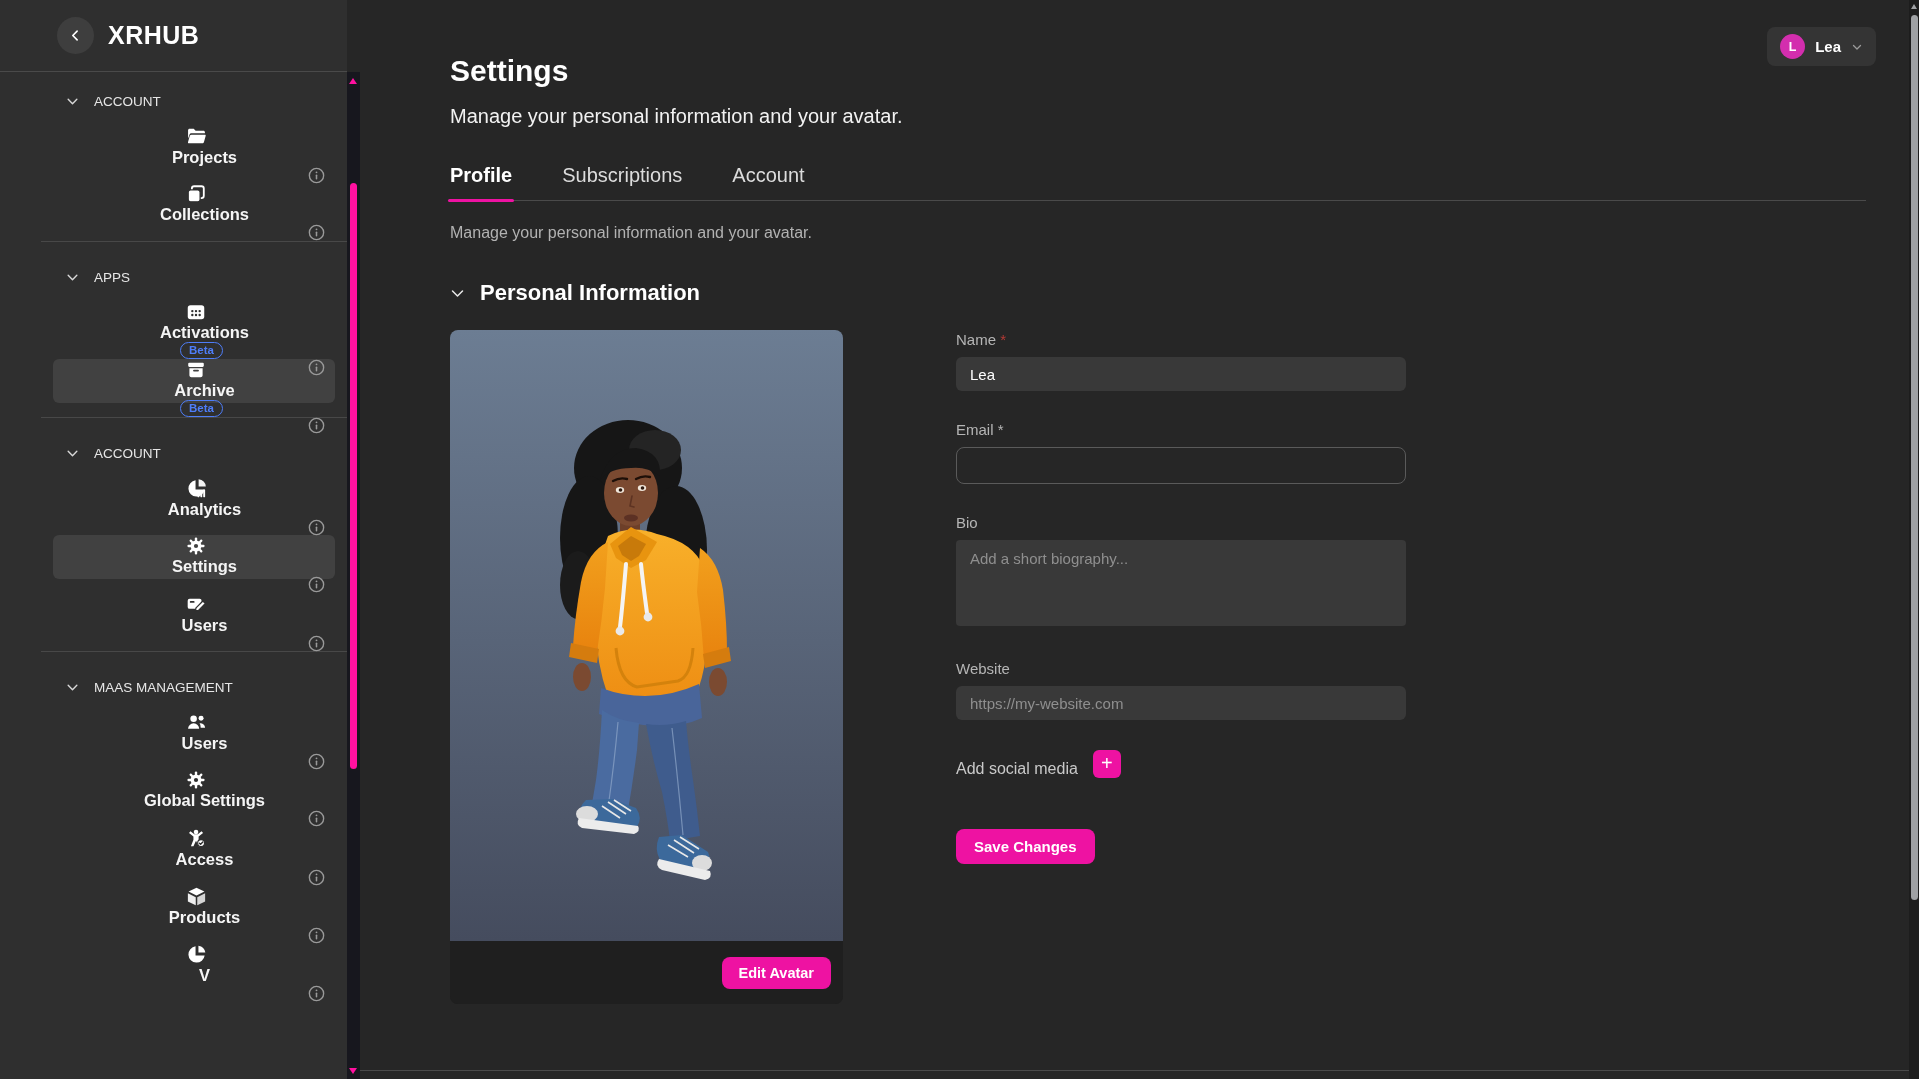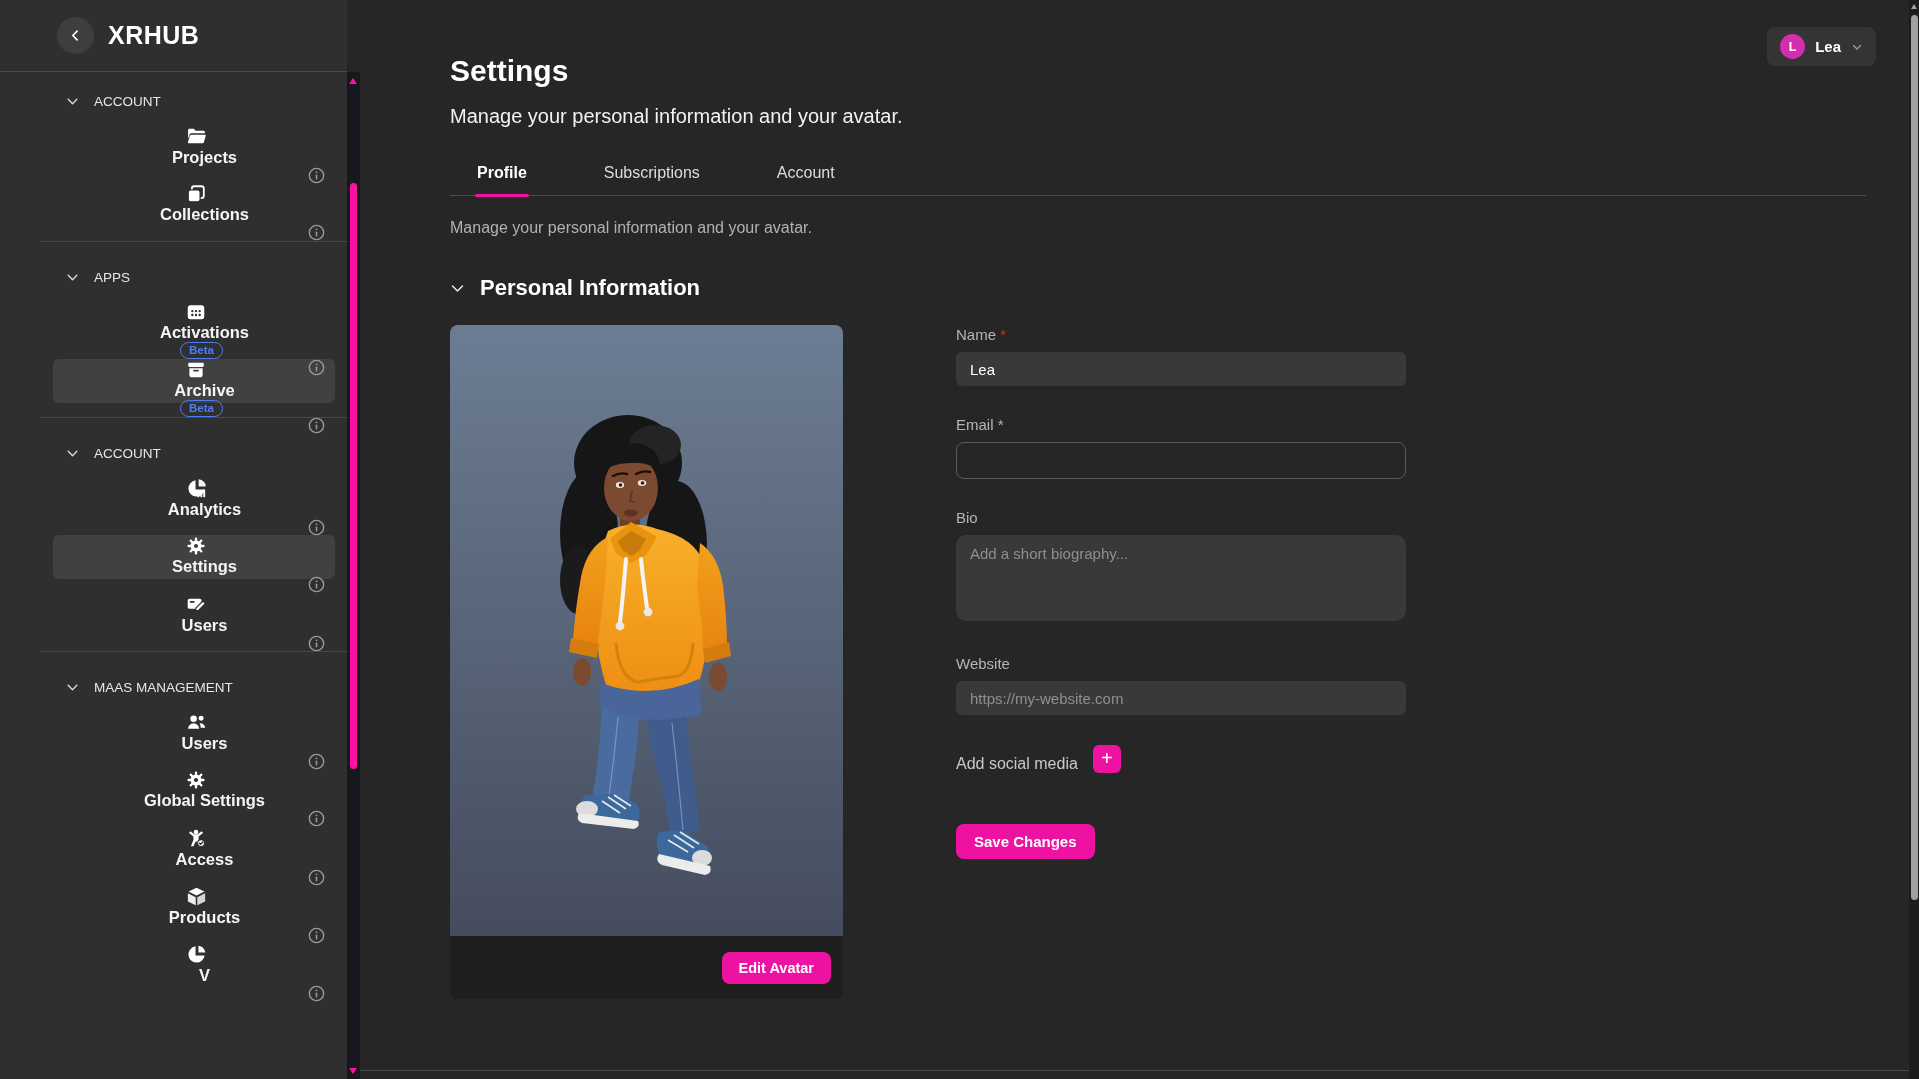--- a/index.html
+++ b/index.html
@@ -32,42 +32,42 @@
   .ss-arrow-down { position:absolute; bottom:5px; left:2px; width:0; height:0; border-left:4.5px solid transparent; border-right:4.5px solid transparent; border-top:6px solid #ff10a0; cursor:pointer; }
   
   .main { position:absolute; left:360px; top:0; right:10px; bottom:0; background:#262626; }
   .user-chip { position:absolute; top:27px; right:33px; height:39px; background:#343434; border-radius:8px; display:flex; align-items:center; padding:0 13px; gap:10px; cursor:pointer; }
   .chip-circle { width:25px; height:25px; border-radius:50%; background:#d32eae; display:flex; align-items:center; justify-content:center; font-size:12.5px; font-weight:700; }
   .chip-name { font-size:15px; font-weight:700; }
   .content { padding:54px 43px 0 90px; }
   .page-title { font-size:30px; font-weight:700; margin:0; }
   .page-subtitle { font-size:20px; margin-top:17px; color:#f2f2f2; }
   .tabs { display:flex; gap:50px; margin-top:36px; border-bottom:1px solid #4a4a4a; }
-  .tab { padding-bottom:13px; font-size:16px; color:#dcdcdc; position:relative; cursor:pointer;margin-left:27px; }
+  .tab { padding-bottom:13px; font-size:20px; color:#dcdcdc; position:relative; cursor:pointer; }
   .tab.active { font-weight:700; color:#fff; }
   .tab.active::after { content:""; position:absolute; left:-2px; right:-2px; bottom:-2px; height:3.5px; border-radius:2px; background:#ee12a2; }
   .tab-desc { margin-top:23px; color:#b2b2b2; font-size:16px; }
   .section-head { display:flex; align-items:center; gap:15px; margin-top:38px; cursor:pointer; }
   .section-title { font-size:22px; font-weight:700; }
   .pi-row { display:flex; gap:113px; margin-top:24px; align-items:flex-start; }
   
   .avatar-card { width:393px; border-radius:8px; overflow:hidden; background:#1f1f1f; }
   .avatar-view { height:611px; background:linear-gradient(#6c7d93, #454c5e); cursor:grab; }
   .avatar-footer { height:63px; display:flex; align-items:center; justify-content:flex-end; padding:0 12px; background:#1f1f1f; }
   .btn-pink { background:#ee12a2; color:#fff; border:none; border-radius:8px; font-family:"Liberation Sans",sans-serif; font-weight:700; cursor:pointer; }
   .edit-avatar-btn { height:32px; padding:0 17px; font-size:14.5px; }
   
   .form-col { width:450px; padding-top:1px; }
   .field { margin-bottom:30px; }
   .field-label { font-size:15px; color:#b5b5b5; display:block; margin-bottom:9px; }
   .req-red { color:#b53a35; }
   .req-gray { color:#b5b5b5; }
   .input-filled { width:100%; height:34px; background:#393939; border:none; border-radius:6px; color:#fff; font-size:15px; padding:0 14px; font-family:"Liberation Sans",sans-serif; }
   .input-outline { width:100%; height:37px; background:transparent; border:1px solid #5a5a5a; border-radius:8px; color:#fff; font-size:15px; padding:0 14px; font-family:"Liberation Sans",sans-serif; }
-  .textarea-filled { width:100%; height:86px; background:#393939; border:none; border-radius:10px; color:#fff; font-size:15px; padding:10px 14px; resize:none; font-family:"Liberation Sans",sans-serif; }
+  .textarea-filled { width:100%; height:86px; background:#393939; border:none; border-radius:4px; color:#fff; font-size:15px; padding:10px 14px; resize:none; font-family:"Liberation Sans",sans-serif; }
   .input-filled::placeholder, .textarea-filled::placeholder, .input-outline::placeholder { color:#8f8f8f; }
   .social-row { display:flex; align-items:flex-end; gap:15px; margin-top:2px; }
   .social-label { font-size:16px; color:#c9c9c9; }
   .plus-btn { width:28px; height:28px; border-radius:6px; font-size:20px; font-weight:400; display:flex; align-items:center; justify-content:center; line-height:1; padding:0 0 2px 0; }
   .save-btn { margin-top:51px; height:35px; padding:0 18px; font-size:15px; }
   .bottom-line { position:absolute; left:360px; right:10px; top:1070px; height:1px; background:#4a4a4a; }
   
   .page-scroll { position:absolute; right:0; top:0; width:10px; height:1079px; background:#1d1d1d; }
   .ps-arrow-up { position:absolute; top:4px; left:1.5px; width:0; height:0; border-left:3.5px solid transparent; border-right:3.5px solid transparent; border-bottom:5px solid #9fa1a4; cursor:pointer; }
   .ps-thumb { position:absolute; top:15px; left:1.5px; width:7px; height:885px; border-radius:4px; background:#9fa1a4; cursor:pointer; }

